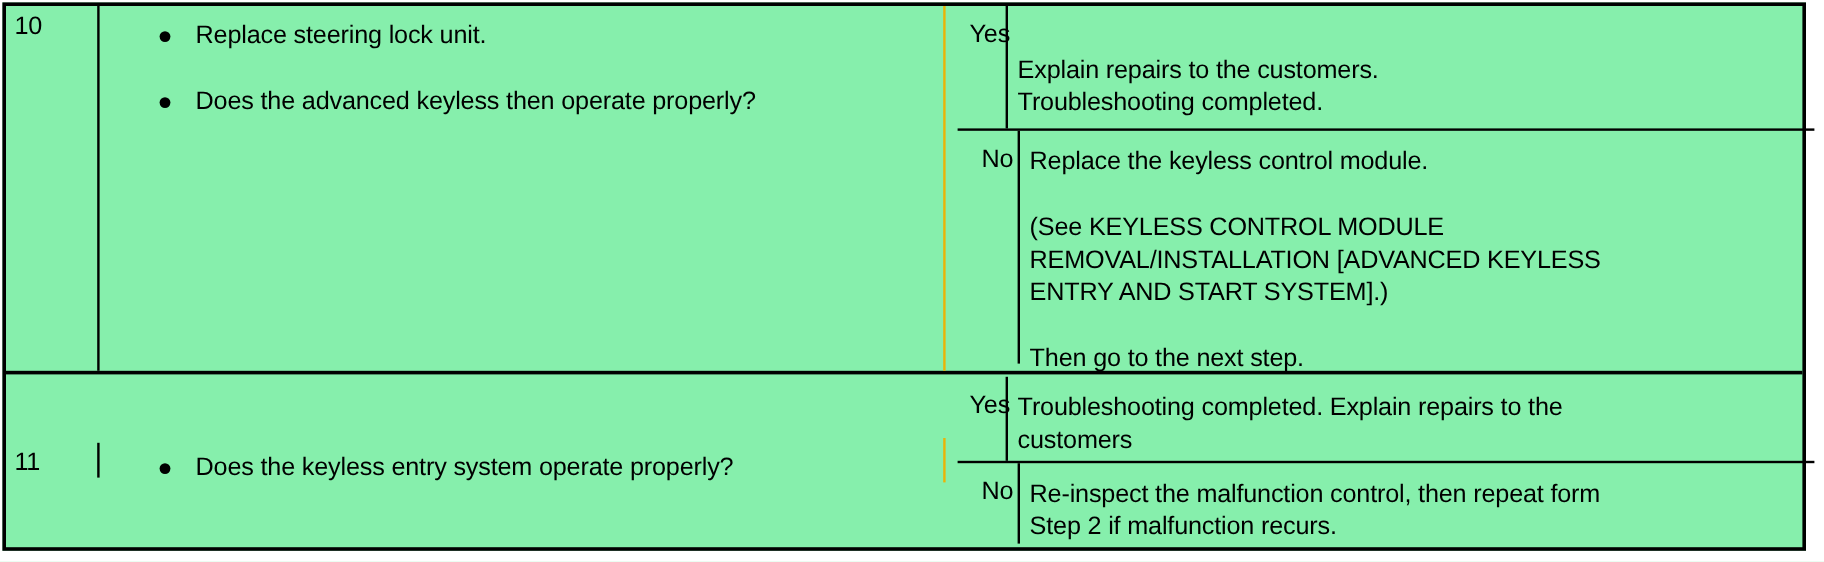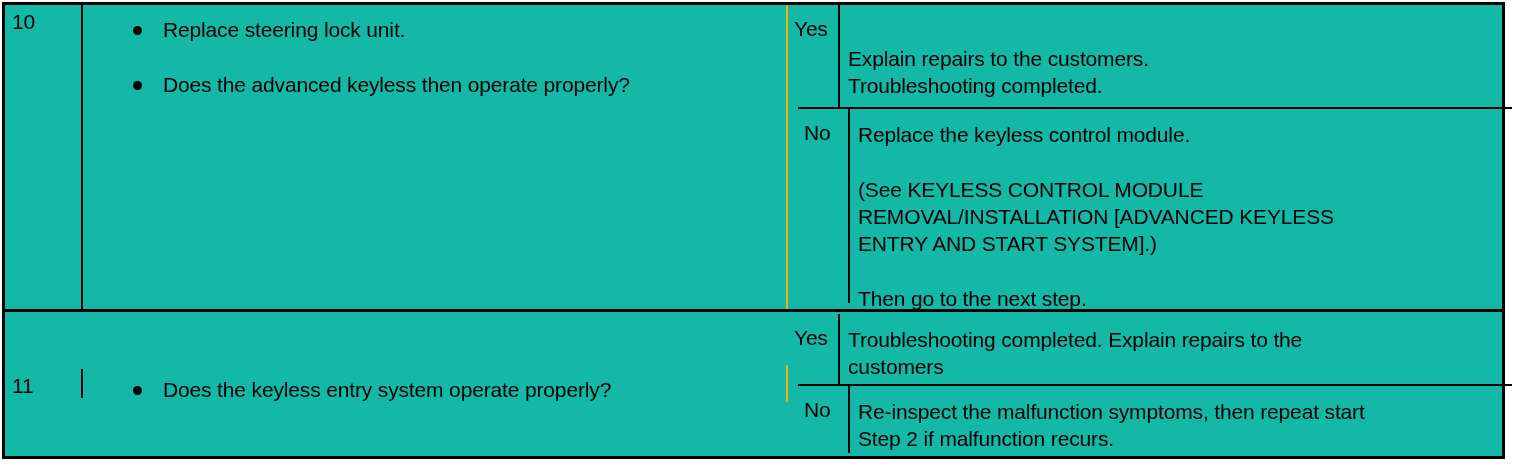--- a/index.html
+++ b/index.html
@@ -17,21 +17,21 @@
   }
 
   .ts-table {
     position: absolute;
     left: 2px;
     top: 2px;
     width: 1503px;
     height: 457px;
     box-sizing: border-box;
     border: 3px solid #000000;
-    background: #14b8a6;
+    background: #86efac;
   }
 
   .ts-row {
     display: flex;
     box-sizing: border-box;
     width: 100%;
   }
   .ts-row.row-10 { height: 304px; }
   .ts-row.row-11 { height: 145px; align-items: center; }
   .ts-row.row-11 { border-top: 3px solid #000000; }
@@ -102,21 +102,21 @@
   .row-10 .result-block.yes { height: 102px; }
   .row-10 .result-block.no  { height: 196px; }
   .row-11 .result-block.yes { height: 70px; }
   .row-11 .result-block.no  { height: 69px; }
 
   .answer-cell {
     box-sizing: border-box;
     width: 52px;
     flex: 0 0 52px;
     border-right: 2px solid #000000;
-    padding: 12px 0 0 6px;
+    padding: 12px 0 0 20px;
     font-size: 21px;
     line-height: 24px;
     letter-spacing: -0.2px;
   }
   .detail-cell {
     box-sizing: border-box;
     flex: 1 1 auto;
     padding: 12px 10px 0 8px;
   }
   .detail-line {
@@ -196,21 +196,21 @@
         <div class="answer-cell">Yes</div>
         <div class="detail-cell">
           <div class="detail-line">Troubleshooting completed. Explain repairs to the</div>
           <div class="detail-line">customers</div>
         </div>
       </div>
 
       <div class="result-block no">
         <div class="answer-cell">No</div>
         <div class="detail-cell">
-          <div class="detail-line">Re-inspect the malfunction symptoms, then repeat start</div>
+          <div class="detail-line">Re-inspect the malfunction control, then repeat form</div>
           <div class="detail-line">Step 2 if malfunction recurs.</div>
         </div>
       </div>
 
     </div>
   </div>
 
 </div>
 
 </body></html>

